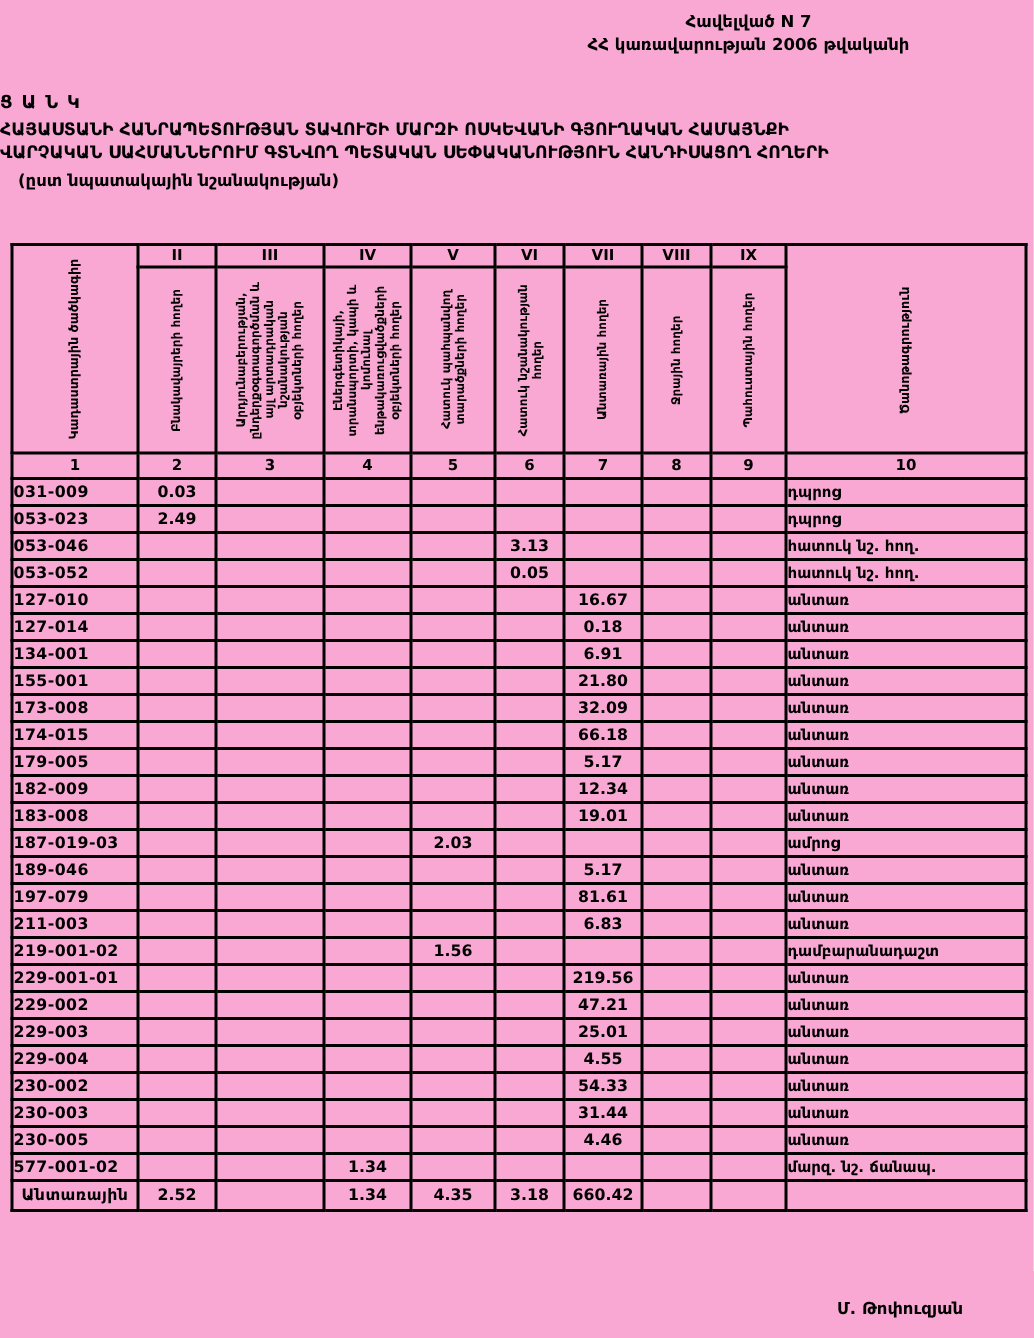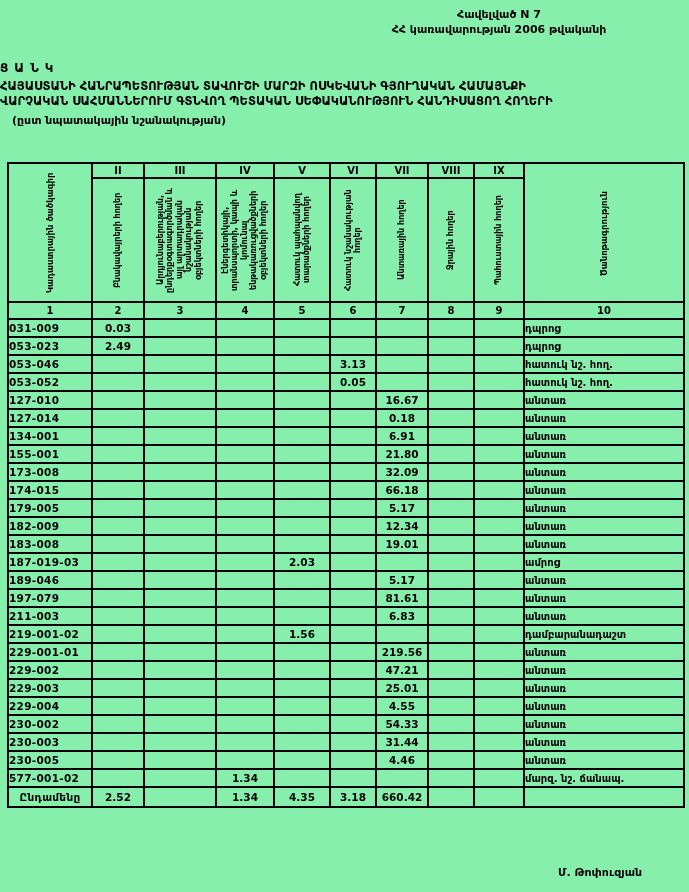--- a/index.html
+++ b/index.html
@@ -1,18 +1,18 @@
 <!DOCTYPE html>
 <html><head>
 <meta charset="utf-8">
 <style>
   html,body{margin:0;padding:0;background:#e8e8e8;}
   .page{
     width:689px;height:892px;position:relative;margin:0 auto;
-    background:#86efac;color:#000;
+    background:#f9a8d4;color:#000;
     font-family:"DejaVu Sans","Liberation Sans",sans-serif;
     overflow:hidden;
   }
   
   .appendix{
     position:absolute;top:8px;right:20px;width:340px;
     text-align:center;font-size:11px;font-weight:bold;line-height:1.32;
   }
   
   .title-block{position:absolute;top:61px;left:0;right:0;text-align:left;font-weight:bold;}
@@ -446,21 +446,21 @@
           <td class="val" data-name="area-value-cell"></td>
           <td class="val" data-name="area-value-cell">1.34</td>
           <td class="val" data-name="area-value-cell"></td>
           <td class="val" data-name="area-value-cell"></td>
           <td class="val" data-name="area-value-cell"></td>
           <td class="val" data-name="area-value-cell"></td>
           <td class="val" data-name="area-value-cell"></td>
           <td class="note" data-name="note-cell">մարզ. նշ. ճանապ.</td>
         </tr>
         <tr data-name="total-row">
-          <td class="code total-label" data-name="total-label">Ընդամենը</td>
+          <td class="code total-label" data-name="total-label">Անտառային</td>
           <td class="val" data-name="area-value-cell">2.52</td>
           <td class="val" data-name="area-value-cell"></td>
           <td class="val" data-name="area-value-cell">1.34</td>
           <td class="val" data-name="area-value-cell">4.35</td>
           <td class="val" data-name="area-value-cell">3.18</td>
           <td class="val" data-name="area-value-cell">660.42</td>
           <td class="val" data-name="area-value-cell"></td>
           <td class="val" data-name="area-value-cell"></td>
           <td class="note" data-name="note-cell"></td>
         </tr>

